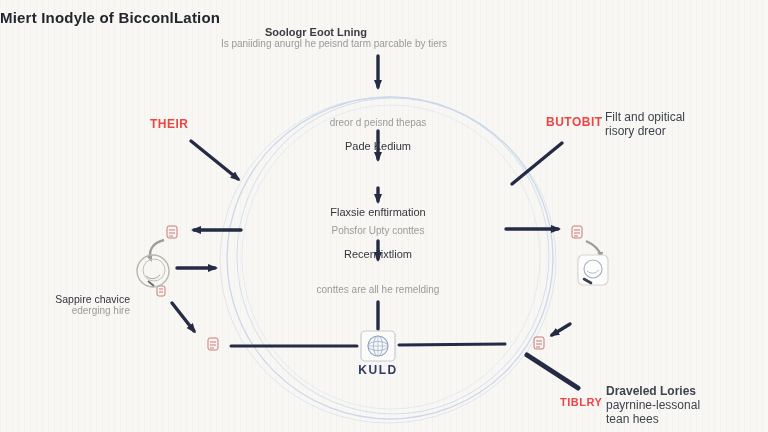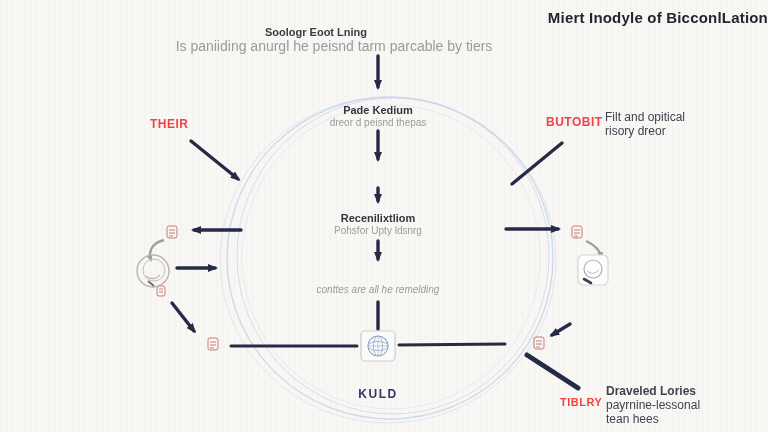--- a/index.html
+++ b/index.html
@@ -8,24 +8,24 @@
     background:#f8f7f4;overflow:hidden;
     font-family:"Liberation Sans",sans-serif;
   }
   .texture{
     position:absolute;inset:0;pointer-events:none;
     background:repeating-linear-gradient(90deg,rgba(120,120,130,0.035) 0 1px,transparent 1px 6px);
   }
   svg.layer{position:absolute;left:0;top:0;}
   .txt{position:absolute;line-height:1.15;}
   .center-col{left:258px;width:240px;text-align:center;}
-  .title-main{left:0;width:768px;text-align:right;top:9px;font-size:15px;font-weight:bold;color:#24262e;letter-spacing:.2px;}
+  .title-main{left:0;width:768px;text-align:left;top:9px;font-size:15px;font-weight:bold;color:#24262e;letter-spacing:.2px;}
   .title-sub{left:0;width:632px;text-align:center;top:26px;font-size:11px;font-weight:bold;color:#3a3d46;}
-  .title-tag{left:0;width:668px;text-align:center;top:38px;font-size:14px;color:#9a9a98;}
-  .heading{font-size:11px;font-weight:bold;color:#33363f;}
+  .title-tag{left:0;width:668px;text-align:center;top:38px;font-size:10px;color:#9a9a98;}
+  .heading{font-size:11px;font-weight:normal;color:#33363f;margin-top:36px;}
   .subtle{font-size:10px;color:#9b9b99;}
   .blue-label{font-size:12px;font-weight:bold;color:#ef4444;letter-spacing:.5px;}
   .hub-label{font-size:12px;font-weight:bold;color:#2f3b66;letter-spacing:1.5px;}
   .desc{font-size:12px;color:#3f434e;}
 </style>
 </head>
 <body>
 
 <div class="stage">
   <div class="texture"></div>
@@ -125,30 +125,35 @@
     </g>
   </svg>
 
   <div class="txt title-main">Miert Inodyle of BicconlLation</div>
   <div class="txt title-sub">Soologr Eoot Lning</div>
   <div class="txt title-tag">Is paniiding anurgl he peisnd tarm parcable by tiers</div>
 
   <div class="txt center-col heading" style="top:104px;">Pade Kedium</div>
   <div class="txt center-col subtle" style="top:117px;">dreor d peisnd thepas</div>
 
+  <div class="txt center-col heading" style="top:170px;">Flaxsie enftirmation</div>
 
   <div class="txt center-col heading" style="top:212px;">Recenilixtliom</div>
-  <div class="txt center-col subtle" style="top:225px;">Pohsfor Upty ldsnrg</div>
+  <div class="txt center-col subtle" style="top:225px;">Pohsfor Upty conttes</div>
 
-  <div class="txt center-col subtle" style="top:284px;font-style:italic;">conttes are all he remelding</div>
+  <div class="txt center-col subtle" style="top:284px;">conttes are all he remelding</div>
 
-  <div class="txt center-col hub-label" style="top:364px;margin-top:24px;">KULD</div>
+  <div class="txt center-col hub-label" style="top:364px;">KULD</div>
 
   <div class="txt blue-label" style="left:150px;top:118px;">THEIR</div>
 
+  <div class="txt" style="left:18px;top:257px;width:112px;text-align:right;">
+    <div class="heading" style="font-size:10.5px;">Sappire chavice</div>
+    <div class="subtle">ederging hire</div>
+  </div>
 
   <div class="txt blue-label" style="left:546px;top:116px;">BUTOBIT</div>
   <div class="txt" style="left:605px;top:111px;">
     <div class="desc">Filt and opitical</div>
     <div class="desc">risory dreor</div>
   </div>
 
 
   <div class="txt blue-label" style="left:560px;top:396px;font-size:11px;">TIBLRY</div>
   <div class="txt" style="left:606px;top:385px;">

